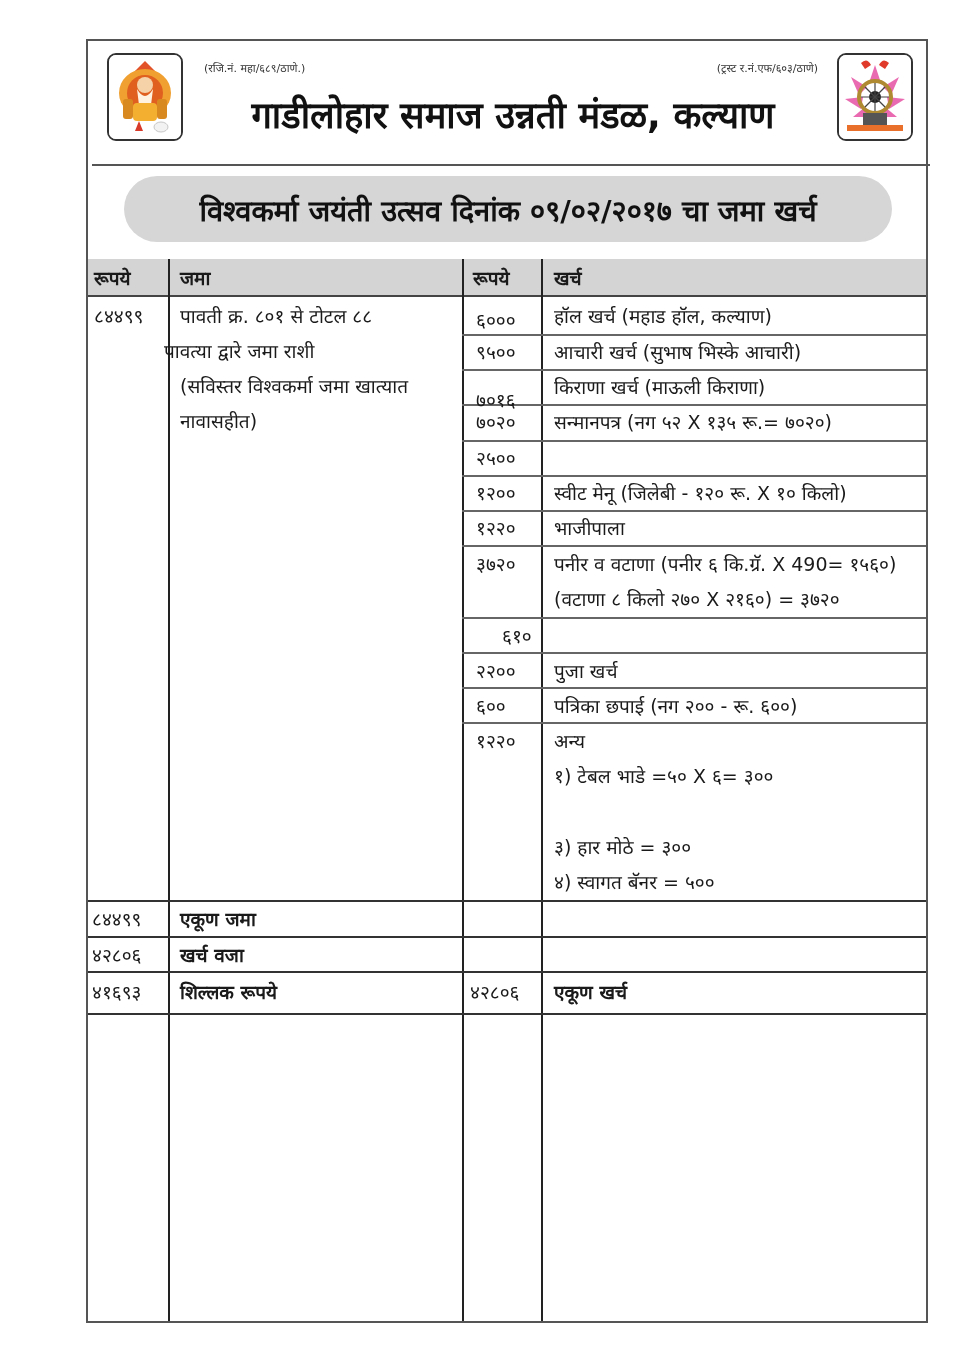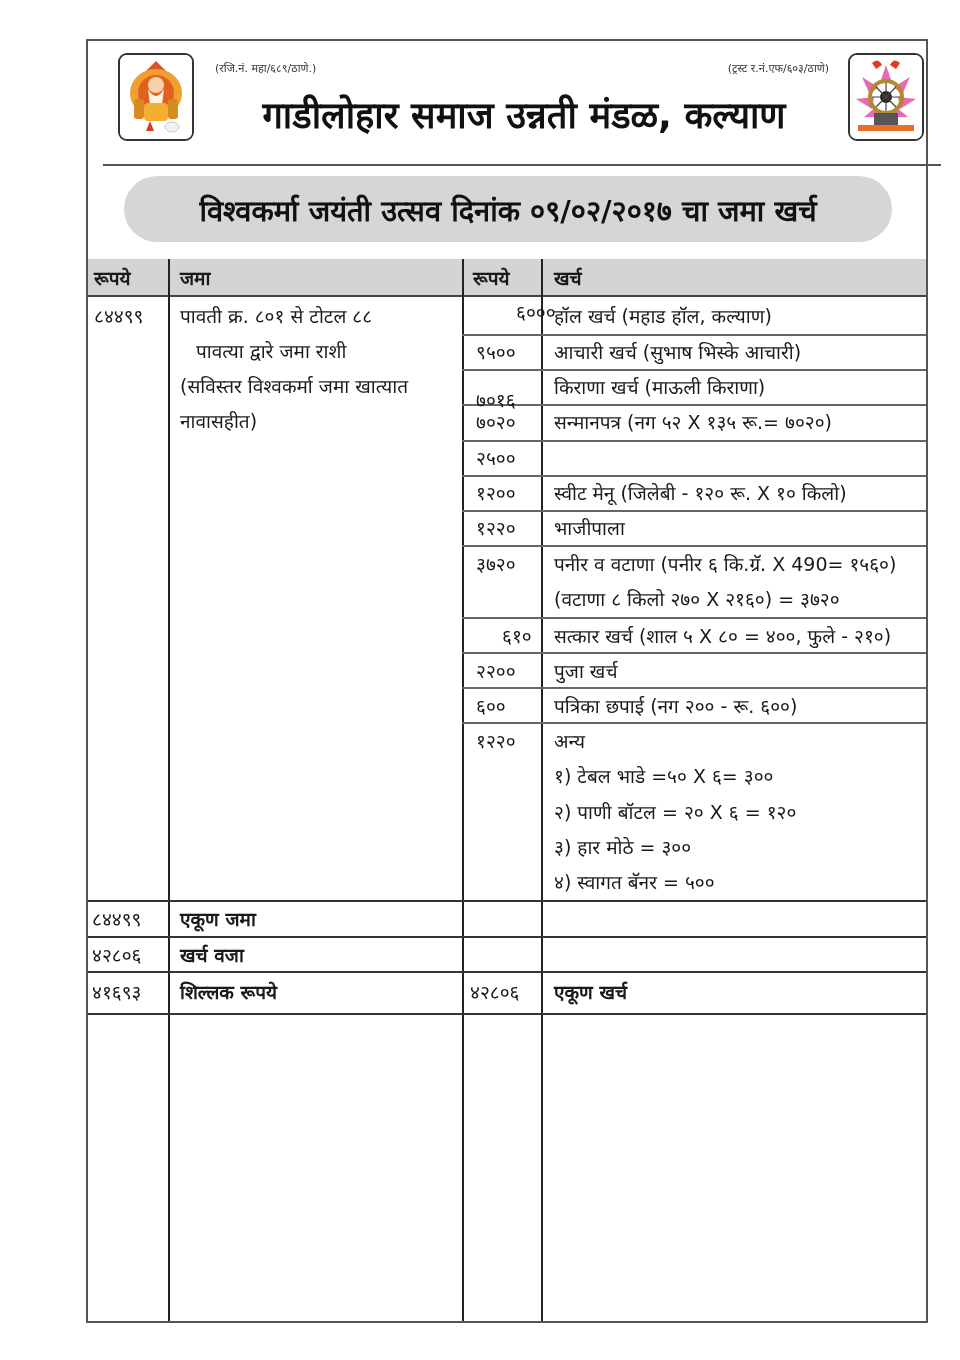--- a/index.html
+++ b/index.html
@@ -1,18 +1,18 @@
 <!DOCTYPE html>
 <html><head>
 <meta charset="utf-8">
 <style>
   html, body { margin: 0; padding: 0; background: #ffffff; }
   body { width: 960px; height: 1360px; position: relative; font-family: "DejaVu Sans", sans-serif; color: #1a1a1a; }
   .page { position: absolute; left: 86px; top: 39px; width: 842px; height: 1284px; border: 2px solid #555; box-sizing: border-box; background: #fff; }
-  .header { position: absolute; left: 15px; top: 0; width: 838px; height: 123px; border-bottom: 2px solid #555; }
+  .header { position: absolute; left: 4px; top: 0; width: 838px; height: 123px; border-bottom: 2px solid #555; }
   .logo { position: absolute; top: 12px; width: 76px; height: 88px; border: 2px solid #333; border-radius: 9px; box-sizing: border-box; overflow: hidden; background: #fff; }
   .logo.left { left: 15px; }
   .logo.right { left: 745px; }
   .reg-left { position: absolute; left: 112px; top: 19px; font-size: 11px; color: #333; }
   .reg-right { position: absolute; right: 112px; top: 19px; font-size: 11px; color: #333; }
   .org-title { position: absolute; left: 105px; top: 47px; width: 632px; text-align: center; font-family: "DejaVu Sans", sans-serif; font-weight: bold; font-size: 37px; letter-spacing: 0px; color: #111; white-space: nowrap; transform: scaleX(0.98); transform-origin: center; }
   .title-band { position: absolute; left: 0; top: 123px; width: 838px; height: 95px; border-bottom: 2px solid #555; }
   .title-pill { position: absolute; left: 36px; top: 12px; width: 768px; height: 66px; border-radius: 33px; background: #d6d6d6; display: flex; align-items: center; justify-content: center; }
   .title-text { font-weight: bold; font-size: 29px; color: #111; white-space: nowrap; }
 
@@ -91,37 +91,37 @@
     <div class="colline" style="left:374px; height:1062px;"></div>
     <div class="colline" style="left:453px; height:1062px;"></div>
 
     <div class="cell hdr" style="left:6px; top:0;">रूपये</div>
     <div class="cell hdr" style="left:92px; top:0;">जमा</div>
     <div class="cell hdr" style="left:385px; top:0;">रूपये</div>
     <div class="cell hdr" style="left:466px; top:0;">खर्च</div>
 
     <div class="cell amt" style="left:6px; top:40px;">८४४९९</div>
     <div class="cell" style="left:92px; top:40px;">पावती क्र. ८०१ से टोटल ८८</div>
-    <div class="cell" style="left:108px; top:75px;">पावत्या द्वारे जमा राशी</div>
+    <div class="cell" style="left:76px; top:75px;">पावत्या द्वारे जमा राशी</div>
     <div class="cell" style="left:92px; top:110px;">(सविस्तर विश्वकर्मा जमा खात्यात</div>
     <div class="cell" style="left:92px; top:145px;">नावासहीत)</div>
 
     <div class="hline" style="left:374px; width:464px; top:75px;"></div>
     <div class="hline" style="left:374px; width:464px; top:110px;"></div>
     <div class="hline" style="left:374px; width:464px; top:145px;"></div>
     <div class="hline" style="left:374px; width:464px; top:181px;"></div>
     <div class="hline" style="left:374px; width:464px; top:216px;"></div>
     <div class="hline" style="left:374px; width:464px; top:251px;"></div>
     <div class="hline" style="left:374px; width:464px; top:286px;"></div>
     <div class="hline" style="left:374px; width:464px; top:358px;"></div>
     <div class="hline" style="left:374px; width:464px; top:393px;"></div>
     <div class="hline" style="left:374px; width:464px; top:428px;"></div>
     <div class="hline" style="left:374px; width:464px; top:463px;"></div>
 
-    <div class="cell amt" style="left:388px; top:36px;margin-left:40px;">६०००</div>
+    <div class="cell amt" style="left:388px; top:44px;">६०००</div>
     <div class="cell" style="left:466px; top:40px;">हॉल खर्च (महाड हॉल, कल्याण)</div>
 
     <div class="cell amt" style="left:388px; top:76px;">९५००</div>
     <div class="cell" style="left:466px; top:76px;">आचारी खर्च (सुभाष भिस्के आचारी)</div>
 
     <div class="cell amt" style="left:388px; top:124px;text-align:center;">७०१६</div>
     <div class="cell" style="left:466px; top:111px;">किराणा खर्च (माऊली किराणा)</div>
 
     <div class="cell amt" style="left:388px; top:146px;">७०२०</div>
     <div class="cell" style="left:466px; top:146px;">सन्मानपत्र (नग ५२ X १३५ रू.= ७०२०)</div>
@@ -132,32 +132,30 @@
     <div class="cell" style="left:466px; top:217px;">स्वीट मेनू (जिलेबी - १२० रू. X १० किलो)</div>
 
     <div class="cell amt" style="left:388px; top:252px;">१२२०</div>
     <div class="cell" style="left:466px; top:252px;">भाजीपाला</div>
 
     <div class="cell amt" style="left:388px; top:288px;">३७२०</div>
     <div class="cell" style="left:466px; top:288px;">पनीर व वटाणा (पनीर ६ कि.ग्रॅ. X 490= १५६०)</div>
     <div class="cell" style="left:466px; top:323px;">(वटाणा ८ किलो २७० X २१६०) = ३७२०</div>
 
     <div class="cell amt" style="left:388px; top:360px;margin-left:26px;">६१०</div>
-    <div class="cell" style="left:466px; top:360px;">सत्कार खर्च (शाल ५ X ८० = ४००, फुले - २१०)</div>
 
     <div class="cell amt" style="left:388px; top:395px;">२२००</div>
     <div class="cell" style="left:466px; top:395px;">पुजा खर्च</div>
 
     <div class="cell amt" style="left:388px; top:430px;">६००</div>
     <div class="cell" style="left:466px; top:430px;">पत्रिका छपाई (नग २०० - रू. ६००)</div>
 
     <div class="cell amt" style="left:388px; top:465px;">१२२०</div>
     <div class="cell" style="left:466px; top:465px;">अन्य</div>
     <div class="cell" style="left:466px; top:500px;">१) टेबल भाडे =५० X  ६= ३००</div>
-    <div class="cell" style="left:466px; top:536px;">२) पाणी बॉटल = २० X ६ = १२०</div>
     <div class="cell" style="left:466px; top:571px;text-align:center;">३) हार मोठे  = ३००</div>
     <div class="cell" style="left:466px; top:606px;text-align:center;">४) स्वागत बॅनर = ५००</div>
 
     <div class="hline dark" style="left:0; width:838px; top:641px;"></div>
     <div class="hline dark" style="left:0; width:838px; top:677px;"></div>
     <div class="hline dark" style="left:0; width:838px; top:712px;"></div>
     <div class="hline dark" style="left:0; width:838px; top:754px;"></div>
 
     <div class="cell amt" style="left:4px; top:643px;">८४४९९</div>
     <div class="cell bold" style="left:92px; top:643px;">एकूण जमा</div>

